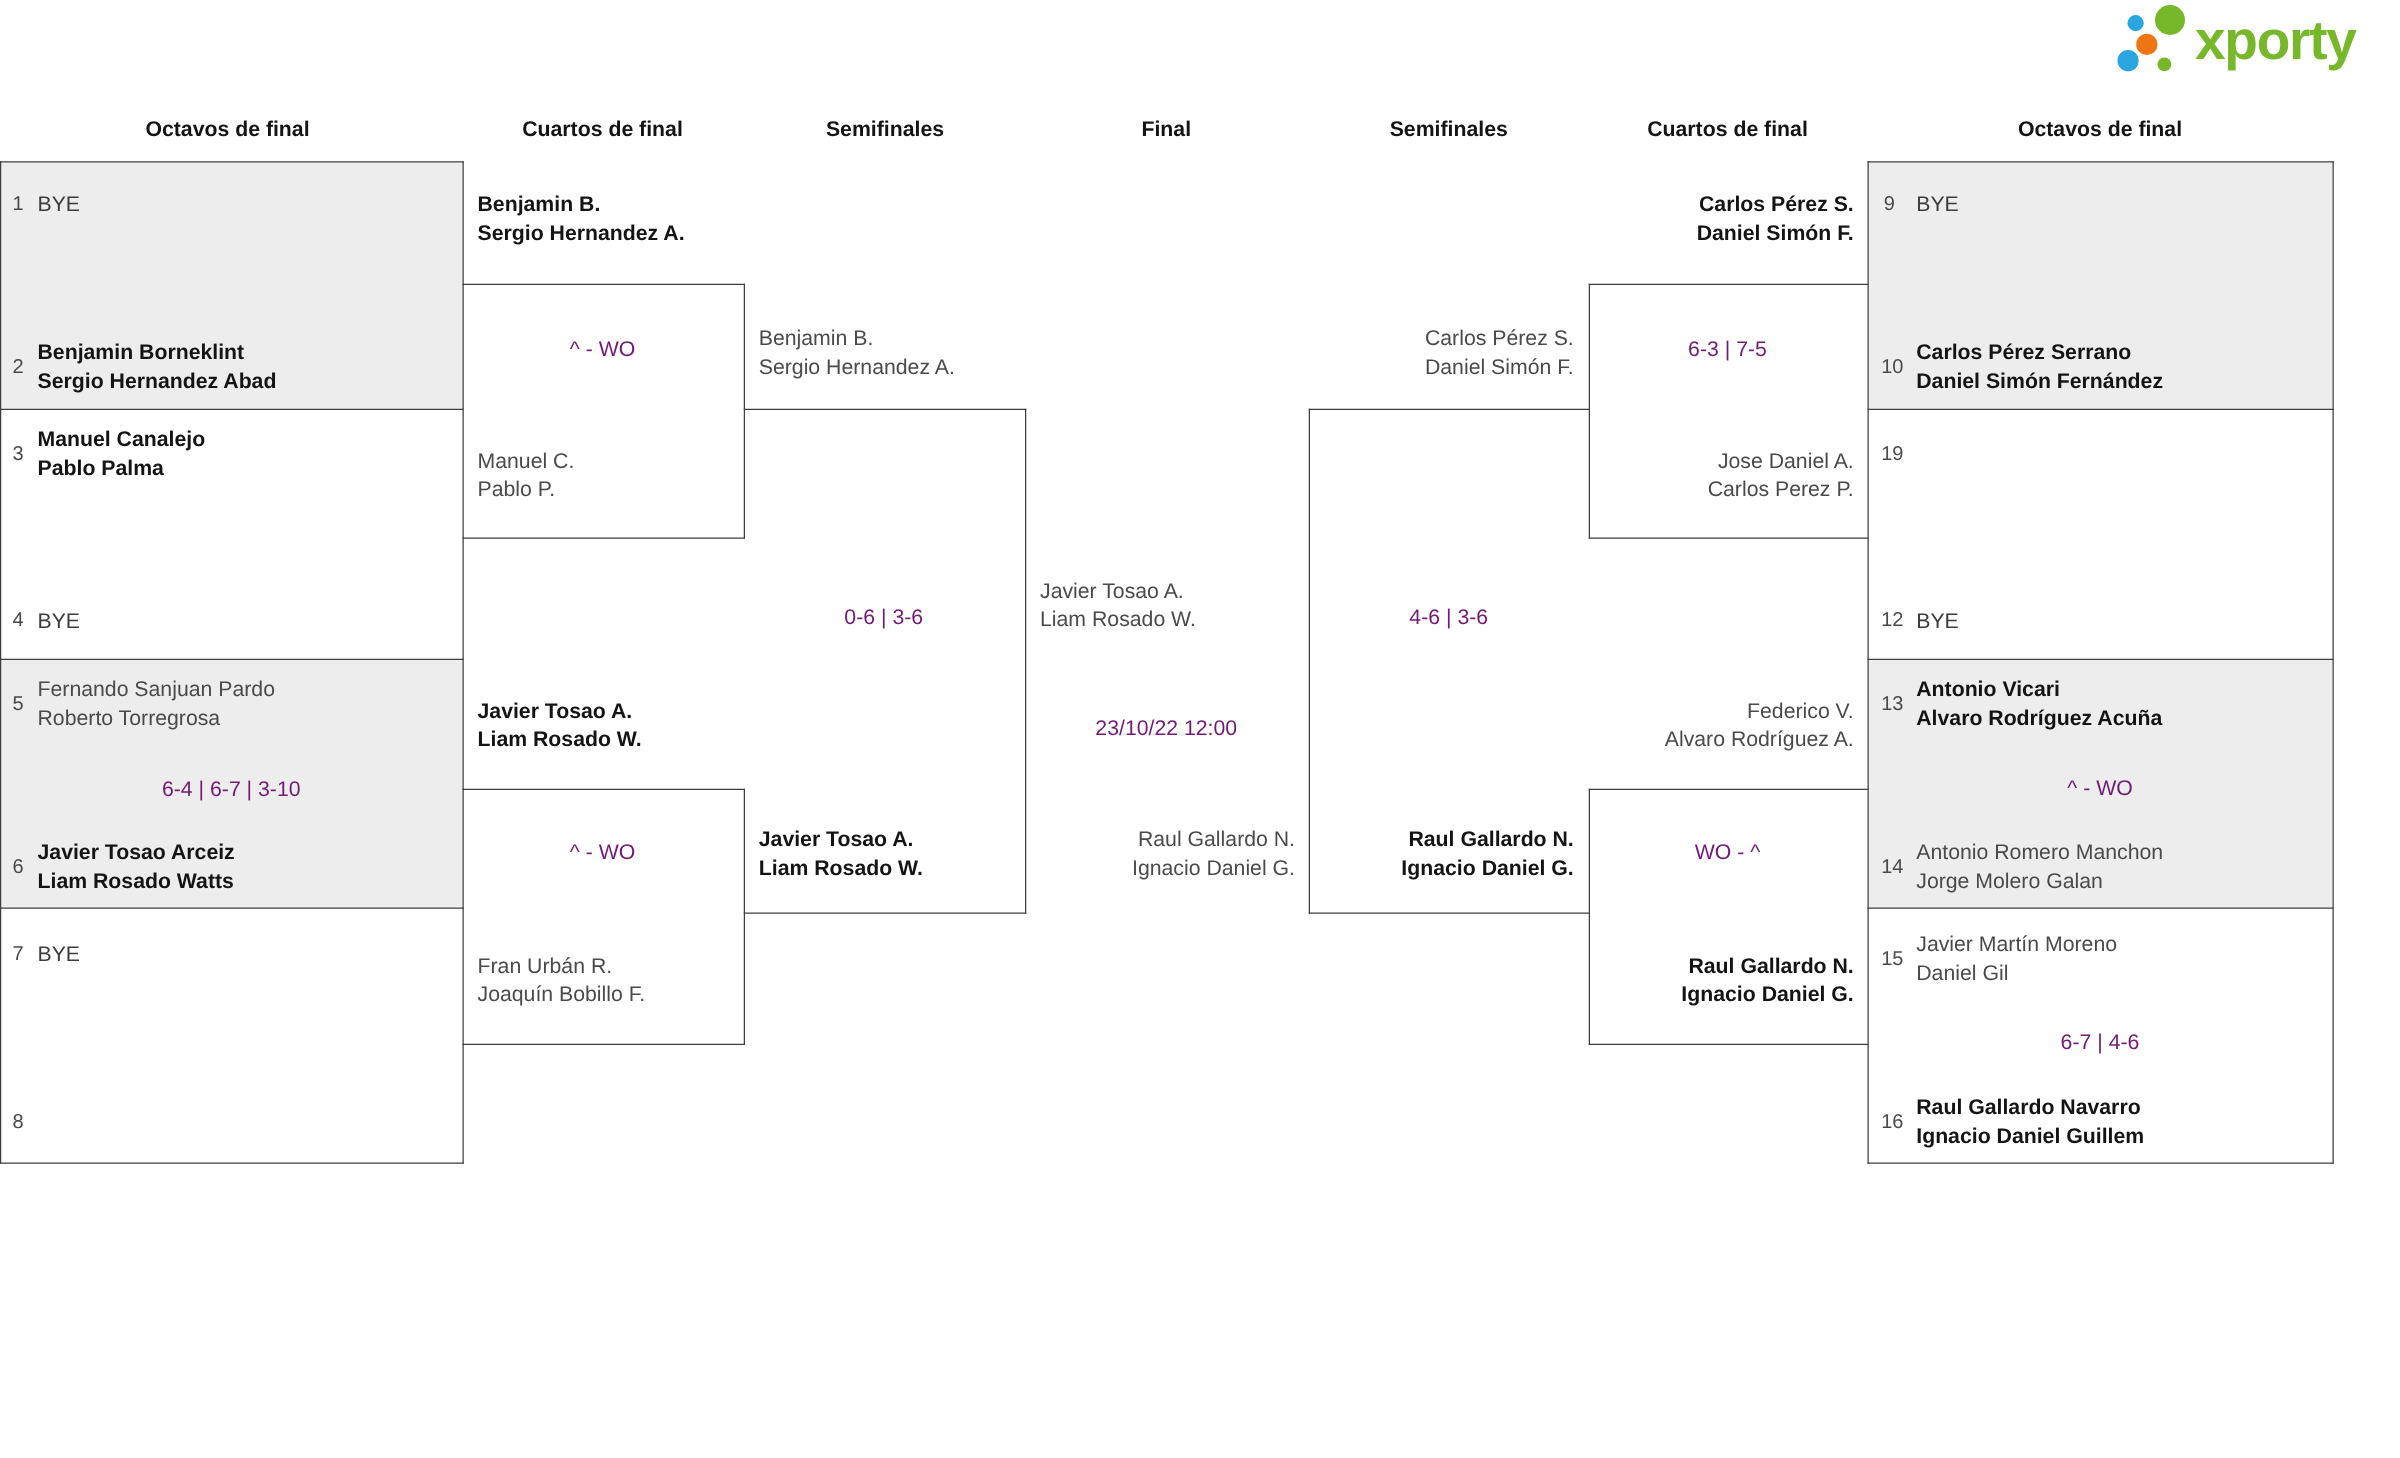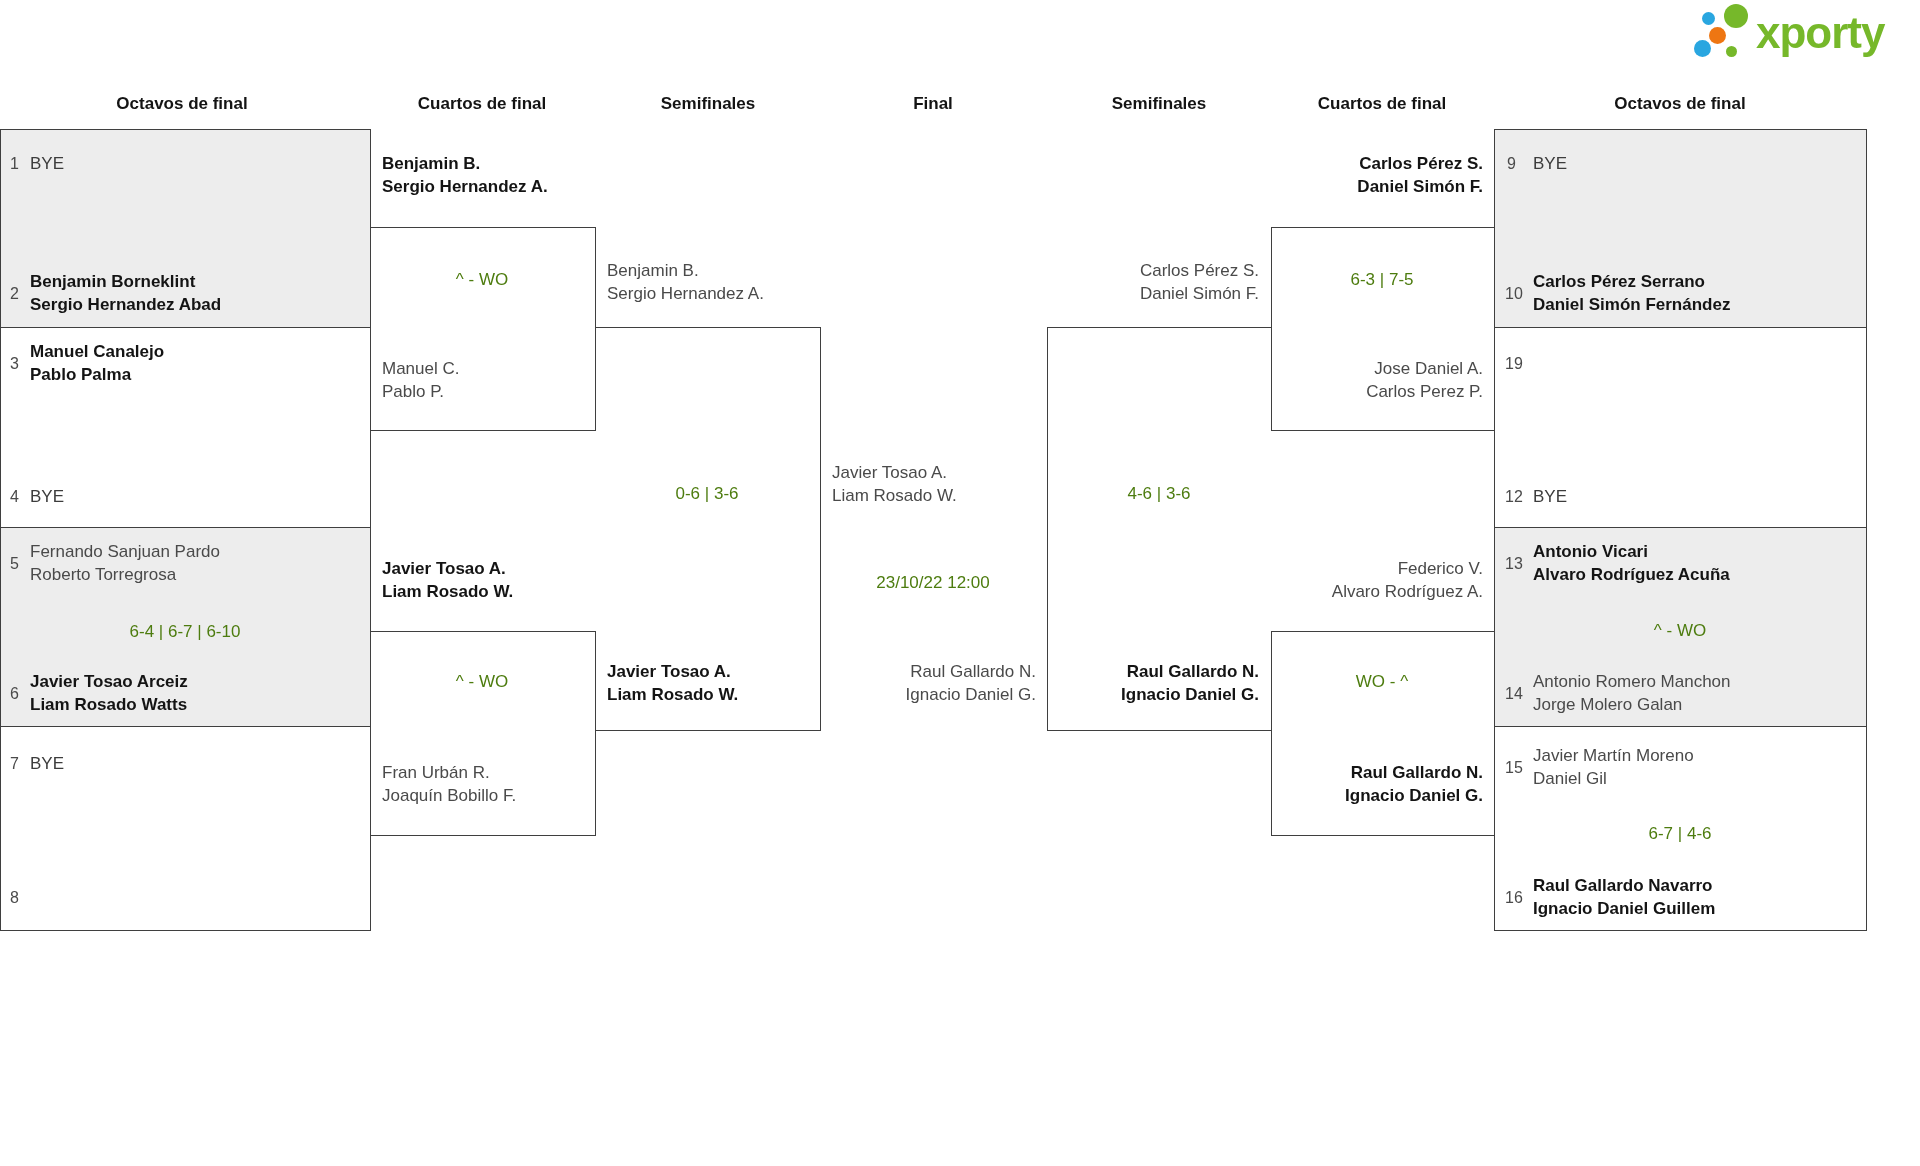--- a/index.html
+++ b/index.html
@@ -11,21 +11,21 @@
                 font-weight:700;color:#141414;white-space:nowrap;}
   .grayfill{position:absolute;background:#ededed;}
   .line{position:absolute;background:#3f3f3f;}
   .hl{height:1px;} .vl{width:1px;}
   .team{position:absolute;font-size:17px;line-height:23px;color:#4a4a4a;white-space:nowrap;}
   .team.winner{font-weight:700;color:#141414;}
   .team.align-r{text-align:right;}
   .bye{position:absolute;font-size:17px;line-height:23px;color:#3c3c3c;white-space:nowrap;}
   .seed-num{position:absolute;font-size:16px;line-height:23px;color:#4a4a4a;white-space:nowrap;}
   .score{position:absolute;transform:translateX(-50%);font-size:17px;line-height:23px;
-         color:#4d7c0f;white-space:nowrap;}
+         color:#701a75;white-space:nowrap;}
   
   .logo{position:absolute;left:1692px;top:4px;width:226px;height:62px;}
   .logo .dot{position:absolute;border-radius:50%;}
   .dot-green-lg{left:32px;top:0;width:24px;height:24px;background:#76b82a;}
   .dot-blue-sm{left:10px;top:8px;width:13px;height:13px;background:#29a6e0;}
   .dot-orange{left:17px;top:23px;width:17px;height:17px;background:#ee7612;}
   .dot-blue-md{left:2px;top:36px;width:17px;height:17px;background:#29a6e0;}
   .dot-green-sm{left:34px;top:42px;width:11px;height:11px;background:#76b82a;}
   .logo-text{position:absolute;left:64px;top:4px;font-size:44px;line-height:50px;
              font-weight:700;letter-spacing:-1px;color:#76b82a;white-space:nowrap;}
@@ -113,21 +113,21 @@
 
   <div class="seed-num" style="left:10px;top:485px">4</div>
   <div class="bye" style="left:30px;top:485px">BYE</div>
 
   <div class="seed-num" style="left:10px;top:552px">5</div>
   <div class="team" style="left:30px;top:540px">
     <div>Fernando Sanjuan Pardo</div>
     <div>Roberto Torregrosa</div>
   </div>
 
-  <div class="score" style="left:185px;top:620px">6-4 | 6-7 | 6-10</div>
+  <div class="score" style="left:185px;top:620px">6-4 | 6-7 | 3-10</div>
 
   <div class="seed-num" style="left:10px;top:682px">6</div>
   <div class="team winner" style="left:30px;top:670px">
     <div>Javier Tosao Arceiz</div>
     <div>Liam Rosado Watts</div>
   </div>
 
   <div class="seed-num" style="left:10px;top:752px">7</div>
   <div class="bye" style="left:30px;top:752px">BYE</div>
 

